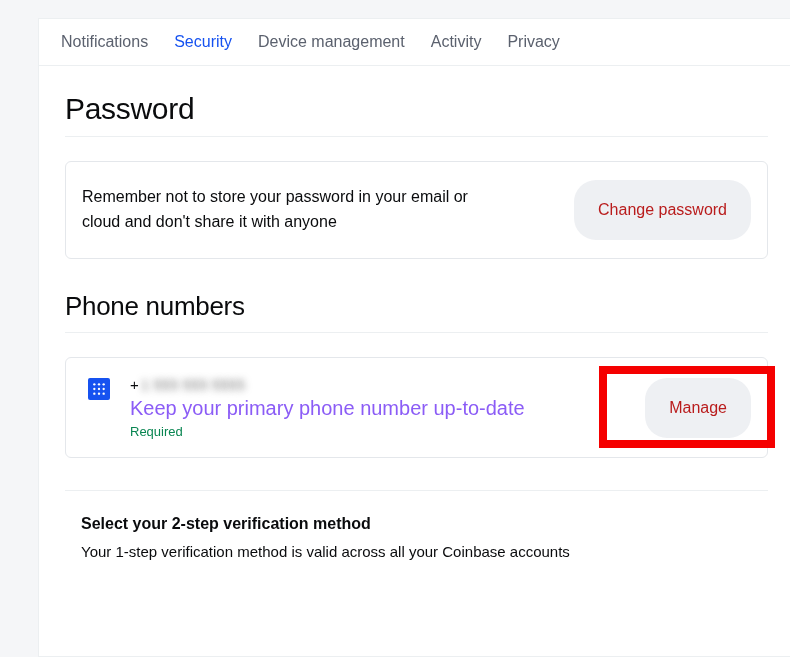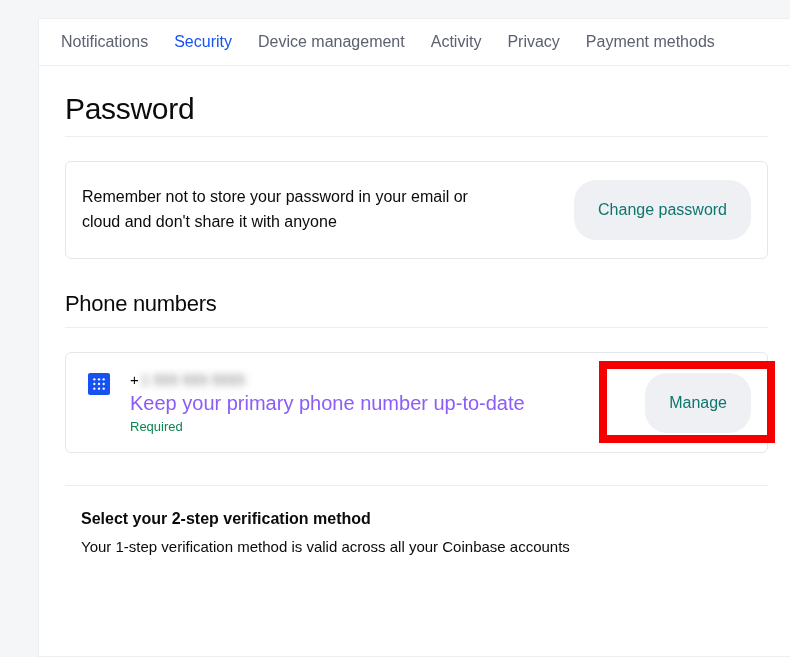--- a/index.html
+++ b/index.html
@@ -35,41 +35,41 @@
       white-space: nowrap;
     }
     .tab.active { color: #1652f0; }
     .content { padding: 26px 22px 0 26px; }
     .section-title {
       font-size: 30px;
       font-weight: 500;
       letter-spacing: -0.3px;
       margin-bottom: 10px;
     }
-    .section-title.mid { font-size: 22px; }
+    .section-title.mid { font-size: 26px; }
     .section-rule { border: none; border-top: 1px solid #eceff1; margin-bottom: 24px; }
     .card {
       border: 1px solid #e4e7eb;
       border-radius: 6px;
       padding: 18px 16px 18px 16px;
       display: flex;
       align-items: center;
       justify-content: space-between;
       gap: 5px;
       margin-bottom: 32px;
     }
     .card-text { font-size: 16px; line-height: 1.55; max-width: 400px; }
     .btn {
       background: #eef0f3;
       border: none;
       border-radius: 22px;
       padding: 21px 24px;
       font-size: 16px;
       font-weight: 500;
-      color: #0f766e;
+      color: #b91c1c;
       cursor: pointer;
       white-space: nowrap;
     }
     .phone-card {
       border: 1px solid #e4e7eb;
       border-radius: 6px;
       padding: 18px 16px 18px 22px;
       display: flex;
       align-items: center;
       gap: 20px;
@@ -124,21 +124,20 @@
 </head>
 <body>
 
 <div class="page">
   <div class="tabs">
     <div class="tab">Notifications</div>
     <div class="tab active">Security</div>
     <div class="tab">Device management</div>
     <div class="tab">Activity</div>
     <div class="tab">Privacy</div>
-    <div class="tab">Payment methods</div>
   </div>
 
   <div class="content">
 
     <h2 class="section-title">Password</h2>
     <hr class="section-rule">
     <div class="card">
       <div class="card-text">Remember not to store your password in your email or cloud and don't share it with anyone</div>
       <button class="btn">Change password</button>
     </div>

